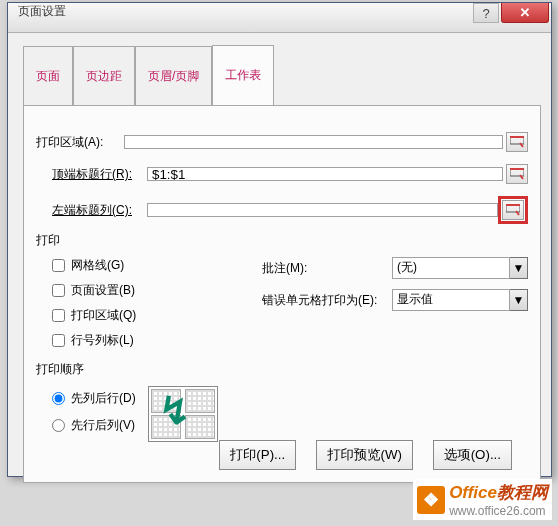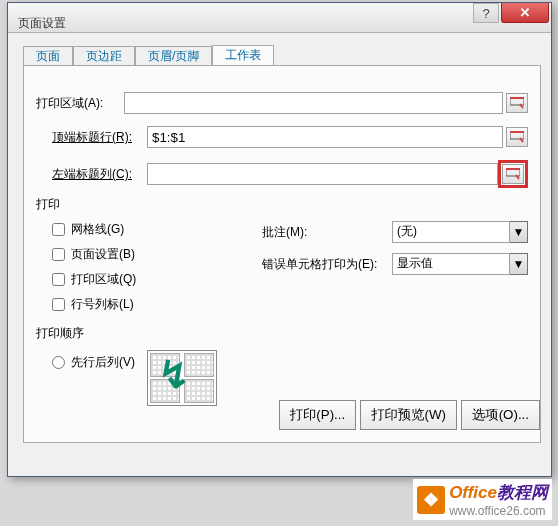--- a/index.html
+++ b/index.html
@@ -1,37 +1,37 @@
 <!DOCTYPE html>
 <html><head>
   <meta charset="utf-8">
   <style>
     * { box-sizing: border-box; margin: 0; padding: 0; }
     body { font-family: "Microsoft YaHei", "SimSun", Tahoma, sans-serif; font-size: 12px; background: #d8d8d8; width: 558px; height: 526px; position: relative; overflow: hidden; }
     
     .window { width: 545px; height: 475px; background: #f0f0f0; border: 1px solid #4a5a7a; position: absolute; top: 2px; left: 7px; box-shadow: 3px 3px 8px rgba(0,0,0,0.3); }
     
-    .titlebar { height: 30px; background: linear-gradient(to bottom, #f8f8f8, #e0e0e0); border-bottom: 1px solid #b0b0b0; display: flex; align-items: flex-end; padding-left: 10px; position: relative; }
+    .titlebar { height: 30px; background: linear-gradient(to bottom, #f8f8f8, #e0e0e0); border-bottom: 1px solid #b0b0b0; display: flex; align-items: flex-start; padding-left: 10px; position: relative; }
     .titlebar-title { color: #333; font-size: 12px; }
     .titlebar-controls { position: absolute; right: 0; top: 0; display: flex; }
     .titlebar-btn { width: 30px; height: 20px; display: flex; align-items: center; justify-content: center; font-size: 13px; color: #444; }
     .titlebar-help { width: 26px; height: 20px; background: linear-gradient(#f0f0f0,#d8d8d8); border: 1px solid #b0b0b0; }
     .titlebar-close { width: 48px; height: 20px; background: linear-gradient(to bottom, #e97070, #c83838); color: #fff; font-weight: bold; margin-right: 2px; border: 1px solid #a02020; border-top: none; border-radius: 0 0 3px 3px; margin-left: 2px; }
     
     .tabs { display: flex; margin: 12px 10px 0 15px; }
-    .tab { padding: 1px 12px; border: 1px solid #a8a8a8; background: #f0f0f0; color: #0369a1; border-bottom: none; position: relative; }
+    .tab { padding: 21px 12px; border: 1px solid #a8a8a8; background: #f0f0f0; color: #be185d; border-bottom: none; position: relative; }
     .tab.active { background: #fbfbfb; z-index: 2; }
     .tab:not(.active) { top: 1px; }
     
     .tab-content { border: 1px solid #a8a8a8; margin: 0 10px 10px 15px; background: #fbfbfb; height: 378px; padding: 14px 12px; position: relative; }
     
     .row { display: flex; align-items: center; margin-bottom: 8px; margin-top: 12px; }
     .lbl { width: 88px; }
     .lbl-s { width: 95px; text-decoration: underline; }
-    .input-long { flex: 1; height: 22px; border: 1px solid #a0a0a0; background: #fff; padding: 0 4px; }
+    .input-long { flex: 1; height: 14px; border: 1px solid #a0a0a0; background: #fff; padding: 0 4px; }
     .range-btn { width: 22px; height: 20px; border: 1px solid #a0a0a0; background: linear-gradient(#fafafa,#e0e0e0); margin-left: 3px; display: flex; align-items: center; justify-content: center; }
     .range-btn svg { width: 14px; height: 12px; }
     .red-frame { border: 3px solid #d03030; padding: 1px; }
     
     .section-title { margin-top: 4px; margin-bottom: 8px; }
     .indent { padding-left: 16px; }
     
     .checkbox-row { display: flex; margin-bottom: 8px; }
     .checkbox-row input[type=checkbox] { margin-right: 6px; }
     
@@ -47,27 +47,27 @@
     .radio-row { display: flex; align-items: center; margin-bottom: 10px; }
     .radio-row input[type=radio] { margin-right: 6px; }
     
     .order-area { display: flex; align-items: flex-start; }
     .order-radios { margin-right: 12px; padding-top: 4px; }
     .order-diagram { width: 70px; height: 56px; border: 1px solid #888; background: #fff; position: relative; }
     .grid-mini { position: absolute; width: 30px; height: 24px; background: repeating-linear-gradient(0deg, #ddd 0 2px, transparent 2px 5px), repeating-linear-gradient(90deg, #ddd 0 2px, transparent 2px 5px); border: 1px solid #aaa; }
     .gm1 { top: 2px; left: 2px; } .gm2 { top: 2px; right: 2px; } .gm3 { bottom: 2px; left: 2px; } .gm4 { bottom: 2px; right: 2px; }
     .arrow-overlay { position: absolute; top: 6px; left: 10px; font-size: 38px; color: #0a8a6a; font-weight: bold; z-index: 2; pointer-events: none; line-height: 36px; }
     
-    .footer-btns { position: absolute; bottom: 12px; right: 0; display: flex; gap: 4px; }
+    .footer-btns { position: absolute; bottom: 12px; right: 28px; display: flex; gap: 20px; }
     .btn { padding: 5px 10px; border: 1px solid #888; background: linear-gradient(#fdfdfd,#e8e8e8); }
     
     .watermark { position: absolute; right: 6px; bottom: 6px; display: flex; align-items: center; background: #fff; padding: 2px 4px; font-family: "Arial Black", sans-serif; }
     .wm-icon { width: 28px; height: 28px; background: #e97a00; display: flex; align-items: center; justify-content: center; color: #fff; font-size: 18px; font-weight: bold; border-radius: 3px; margin-right: 4px; }
     .wm-text1 { color: #e07000; font-size: 17px; font-weight: bold; font-style: italic; }
-    .wm-text1 .cn { color: #4c1d95; }
+    .wm-text1 .cn { color: #c2410c; }
     .wm-url { color: #888; font-size: 12px; }
   </style>
 </head>
 <body>
 
 <div class="window">
   <div class="titlebar">
     <span class="titlebar-title">页面设置</span>
     <div class="titlebar-controls">
       <div class="titlebar-btn titlebar-help">?</div>
@@ -158,20 +158,24 @@
             <div class="combo-arrow">▼</div>
           </div>
         </div>
       </div>
     </div>
 
     <div class="section-title">打印顺序</div>
     <div class="indent order-area">
       <div class="order-radios">
         <label class="radio-row">
+          <input type="radio" name="order" checked="" style="">
+          <span>先列后行(D)</span>
+        </label>
+        <label class="radio-row">
           <input type="radio" name="order" style="">
           <span>先行后列(V)</span>
         </label>
       </div>
       <div class="order-diagram">
         <div class="grid-mini gm1"></div>
           <div class="grid-mini gm2"></div>
           <div class="grid-mini gm3"></div>
           <div class="grid-mini gm4"></div>
         <div class="arrow-overlay">↯</div>

